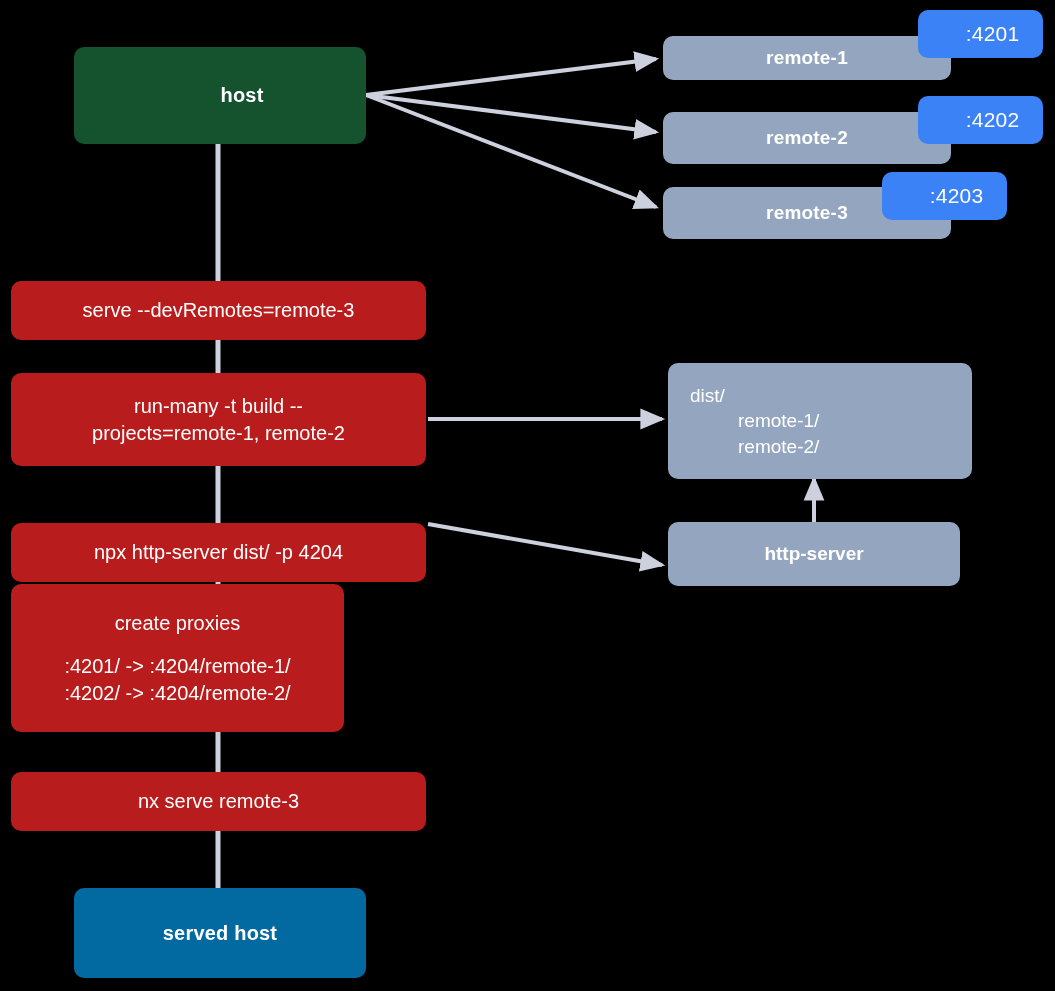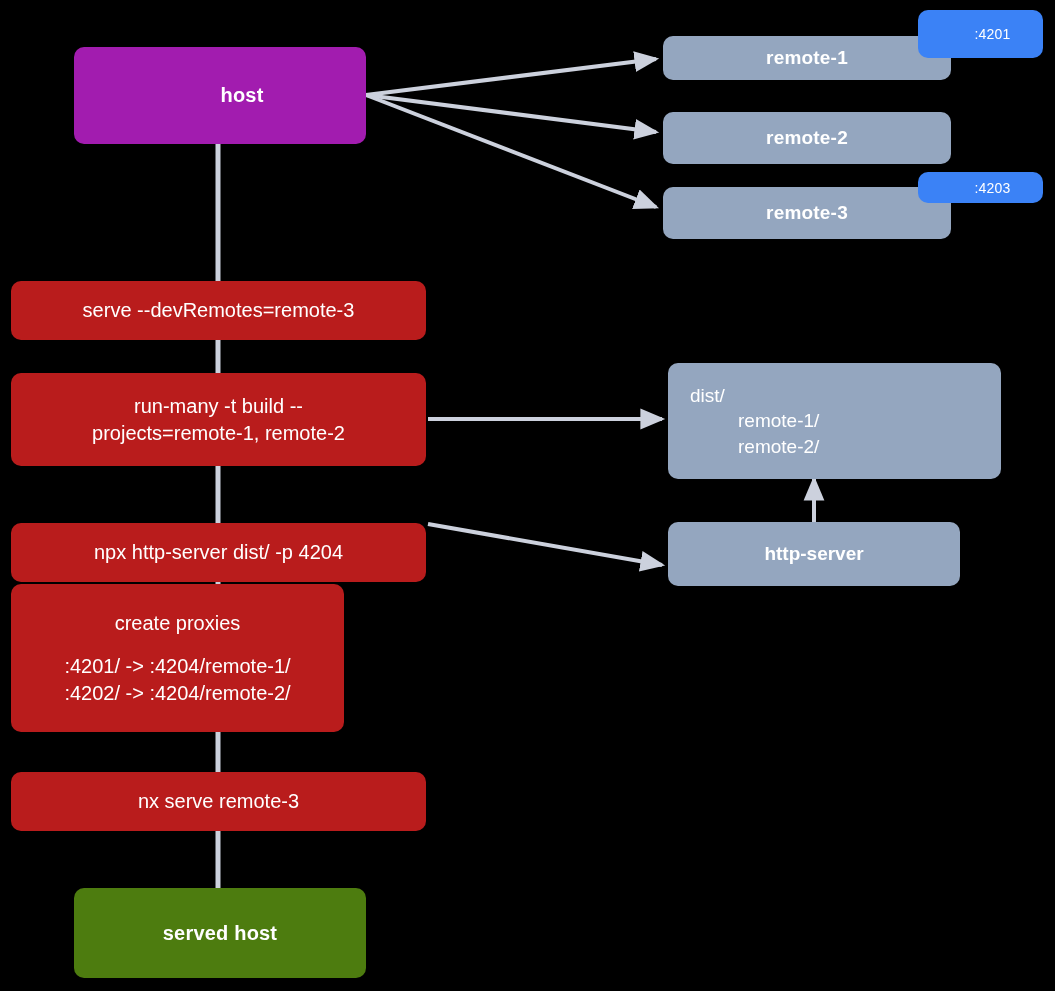--- a/index.html
+++ b/index.html
@@ -25,28 +25,28 @@
     flex-direction: column;
     align-items: center;
     justify-content: center;
     border-radius: 10px;
     color: #ffffff;
     text-align: center;
     line-height: 1.35;
     -webkit-font-smoothing: antialiased;
   }
   .node-host {
-    background: #a21caf;
+    background: #14532d;
     font-weight: bold;
     font-size: 20px;
     letter-spacing: 0.2px;
     padding-left: 44px;
   }
   .node-served-host {
-    background: #4d7c0f;
+    background: #0369a1;
     font-weight: bold;
     font-size: 20px;
     letter-spacing: 0.2px;
   }
   .node-remote {
     background: #94a6bf;
     font-weight: bold;
     font-size: 19px;
     letter-spacing: 0.2px;
   }
@@ -62,21 +62,21 @@
     background: #b91c1c;
     font-size: 20px;
     font-weight: normal;
   }
   .badge-port {
     position: absolute;
     box-sizing: border-box;
     background: #3b82f6;
     color: #ffffff;
     border-radius: 10px;
-    font-size: 14px;
+    font-size: 21px;
     display: flex;
     align-items: center;
     justify-content: center;
     letter-spacing: 0.2px;
     padding-left: 24px;
   }
   .line-row {
     display: block;
     white-space: pre;
   }
@@ -143,25 +143,28 @@
   <div class="node node-remote" style="left:663px; top:36px; width:288px; height:44px;">
     <span class="line-row">remote-1</span>
   </div>
   <div class="badge-port" style="left:918px; top:10px; width:125px; height:48px;">
     <span>:4201</span>
   </div>
 
   <div class="node node-remote" style="left:663px; top:112px; width:288px; height:52px;">
     <span class="line-row">remote-2</span>
   </div>
+  <div class="badge-port" style="left:918px; top:96px; width:125px; height:48px;">
+    <span>:4202</span>
+  </div>
 
   <div class="node node-remote" style="left:663px; top:187px; width:288px; height:52px;">
     <span class="line-row">remote-3</span>
   </div>
-  <div class="badge-port" style="left:918px; top:172px; width:125px; height:31px;">
+  <div class="badge-port" style="left:882px; top:172px; width:125px; height:48px;">
     <span>:4203</span>
   </div>
 
   <div class="node node-command" style="left:11px; top:281px; width:415px; height:59px;">
     <span class="line-row">serve --devRemotes=remote-3</span>
   </div>
 
   <div class="node node-command" style="left:11px; top:373px; width:415px; height:93px;">
     <span class="line-row">run-many -t build --</span>
     <span class="line-row">projects=remote-1, remote-2</span>
@@ -179,21 +182,21 @@
   </div>
 
   <div class="node node-command" style="left:11px; top:772px; width:415px; height:59px;">
     <span class="line-row">nx serve remote-3</span>
   </div>
 
   <div class="node node-served-host" style="left:74px; top:888px; width:292px; height:90px;">
     <span class="line-row">served host</span>
   </div>
 
-  <div class="node node-artifact" style="left:668px; top:363px; width:333px; height:116px; align-items:flex-start; padding-left:22px;">
+  <div class="node node-artifact" style="left:668px; top:363px; width:304px; height:116px; align-items:flex-start; padding-left:22px;">
     <span class="dist-inner">
       <span class="line-row">dist/</span>
       <span class="line-row dist-indent">remote-1/</span>
       <span class="line-row dist-indent">remote-2/</span>
     </span>
   </div>
 
   <div class="node node-artifact bold" style="left:668px; top:522px; width:292px; height:64px;">
     <span class="line-row">http-server</span>
   </div>

